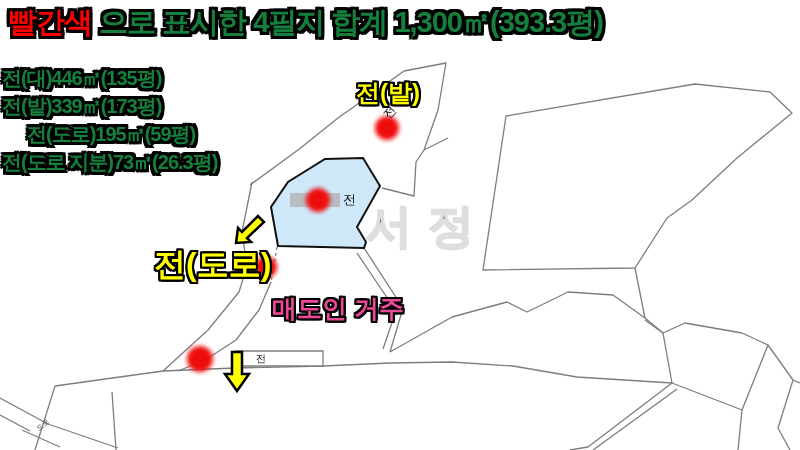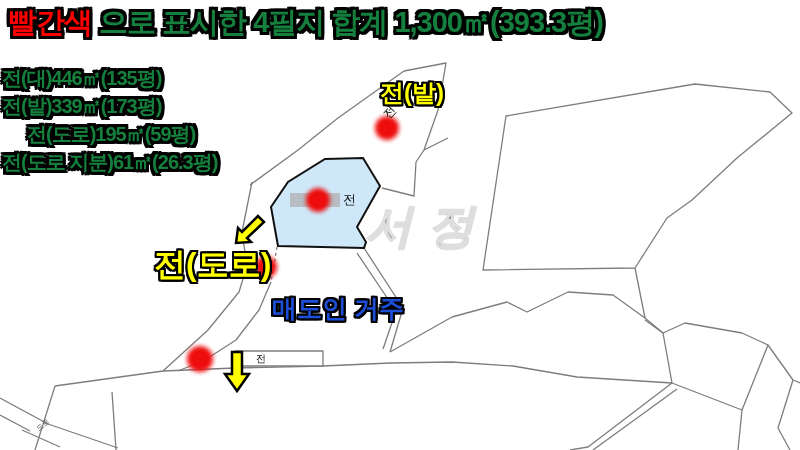--- a/index.html
+++ b/index.html
@@ -12,25 +12,25 @@
   .o3{text-shadow:-3px -3px 0 #000,3px -3px 0 #000,-3px 3px 0 #000,3px 3px 0 #000,
       -3px 0 0 #000,3px 0 0 #000,0 -3px 0 #000,0 3px 0 #000,
       -1px -3px 0 #000,1px 3px 0 #000,-3px 1px 0 #000,3px -1px 0 #000,
       -2px -2px 0 #000,2px 2px 0 #000,-2px 2px 0 #000,2px -2px 0 #000;}
   .o2{text-shadow:-2px -2px 0 #000,2px -2px 0 #000,-2px 2px 0 #000,2px 2px 0 #000,
       -2px 0 0 #000,2px 0 0 #000,0 -2px 0 #000,0 2px 0 #000,
       -1px -2px 0 #000,1px 2px 0 #000,-2px 1px 0 #000,2px -1px 0 #000;}
   .pink{color:#15803d;}
   .red{color:#ff0000;}
   .yellow{color:#ffff00;}
-  .orange{color:#1d4ed8;}
+  .orange{color:#ec4899;}
   #title{left:8px;top:3px;font-size:29px;letter-spacing:-1px;}
   .summary-line{left:2px;font-size:20px;letter-spacing:-1px;line-height:28px;margin-top:20px;}
   #watermark{left:366px;top:196px;font-size:46px;letter-spacing:16px;color:#404040;
-             -webkit-text-stroke:2px #dedede;font-weight:bold;font-style:italic;}
+             -webkit-text-stroke:2px #dedede;font-weight:bold;}
   .tinyjeon{color:#111;font-weight:normal;}
 </style>
 </head>
 <body>
 
 <div id="stage">
 
   <svg id="map-svg" width="800" height="450" viewBox="0 0 800 450">
     <defs>
       <filter id="soft" x="-60%" y="-60%" width="220%" height="220%">
@@ -82,26 +82,26 @@
     </g>
   </svg>
 
   <div id="watermark" class="abs">서정</div>
 
   <div class="abs tinyjeon" style="left:384px;top:104px;font-size:12px;transform:rotate(-48deg);">전</div>
   <div class="abs tinyjeon" style="left:343px;top:191px;font-size:13px;">전</div>
   <div class="abs tinyjeon" style="left:256px;top:352px;font-size:10px;">전</div>
   <div class="abs tinyjeon" style="left:36px;top:420px;font-size:7px;color:#555;transform:rotate(-38deg);">도로</div>
 
-  <div class="abs bold o2 yellow" style="left:380px;top:77px;font-size:24px;">전(밭)</div>
+  <div class="abs bold o2 yellow" style="left:356px;top:77px;font-size:24px;">전(밭)</div>
   <div class="abs bold o2 yellow" style="left:154px;top:243px;font-size:32px;">전(도로)</div>
   <div class="abs bold o2 orange" style="left:272px;top:292px;font-size:25px;">매도인 거주</div>
 
   <div id="title" class="abs bold o3"><span class="red">빨간색</span><span class="pink"> 으로 표시한 4필지 합계 1,300㎡(393.3평)</span></div>
 
   <div>
     <div class="abs bold o3 pink summary-line" style="top:44px;">전(대)446㎡(135평)</div>
     <div class="abs bold o3 pink summary-line" style="top:72px;">전(밭)339㎡(173평)</div>
     <div class="abs bold o3 pink summary-line" style="top:100px;padding-left:25px;">전(도로)195㎡(59평)</div>
-    <div class="abs bold o3 pink summary-line" style="top:128px;">전(도로 지분)61㎡(26.3평)</div>
+    <div class="abs bold o3 pink summary-line" style="top:128px;">전(도로 지분)73㎡(26.3평)</div>
   </div>
 
 </div>
 
 </body></html>

